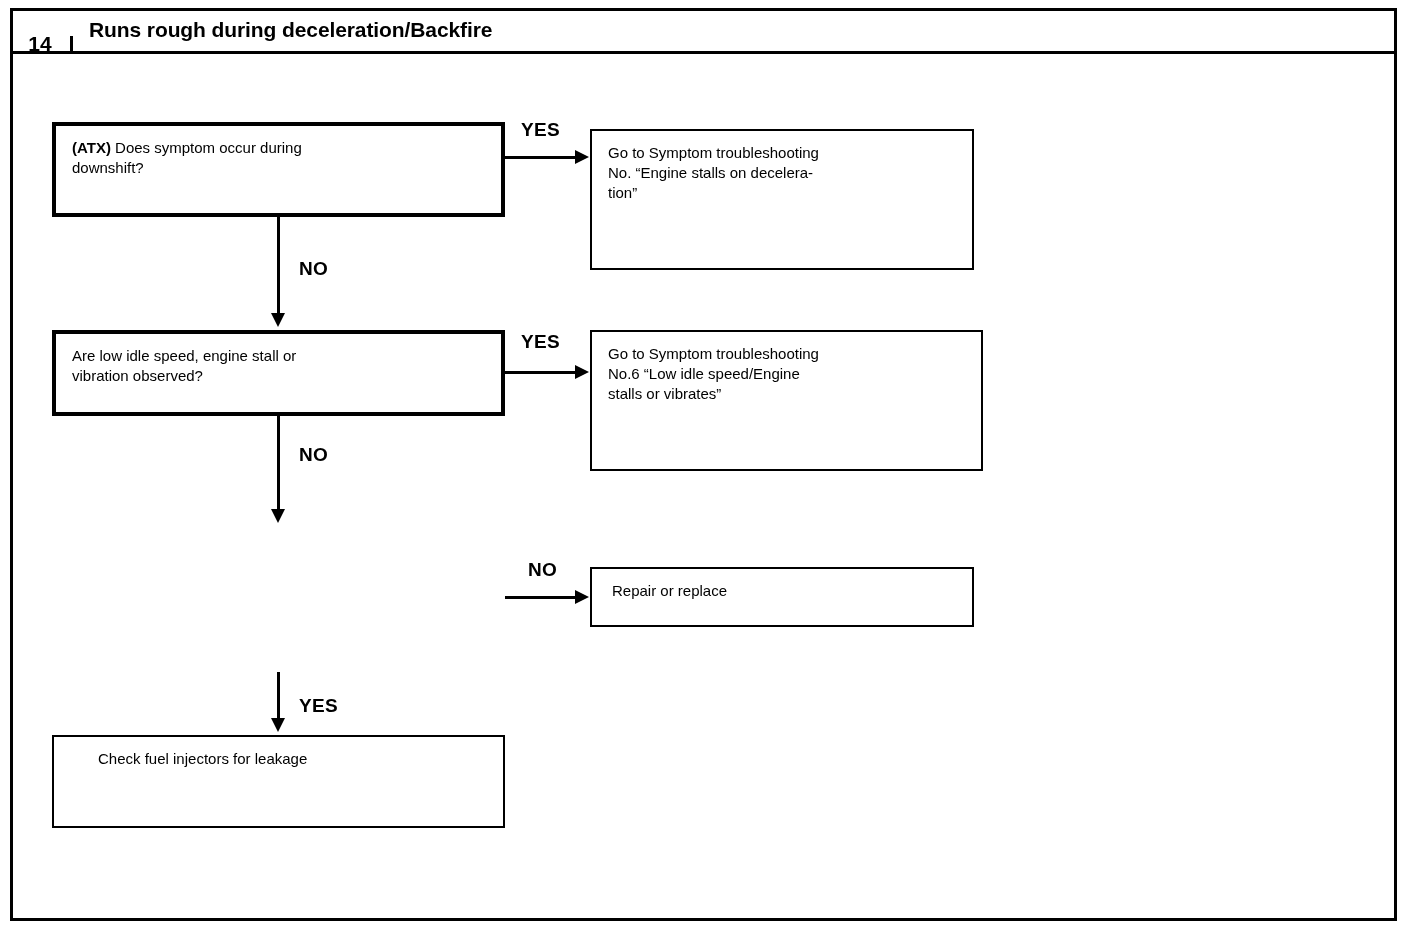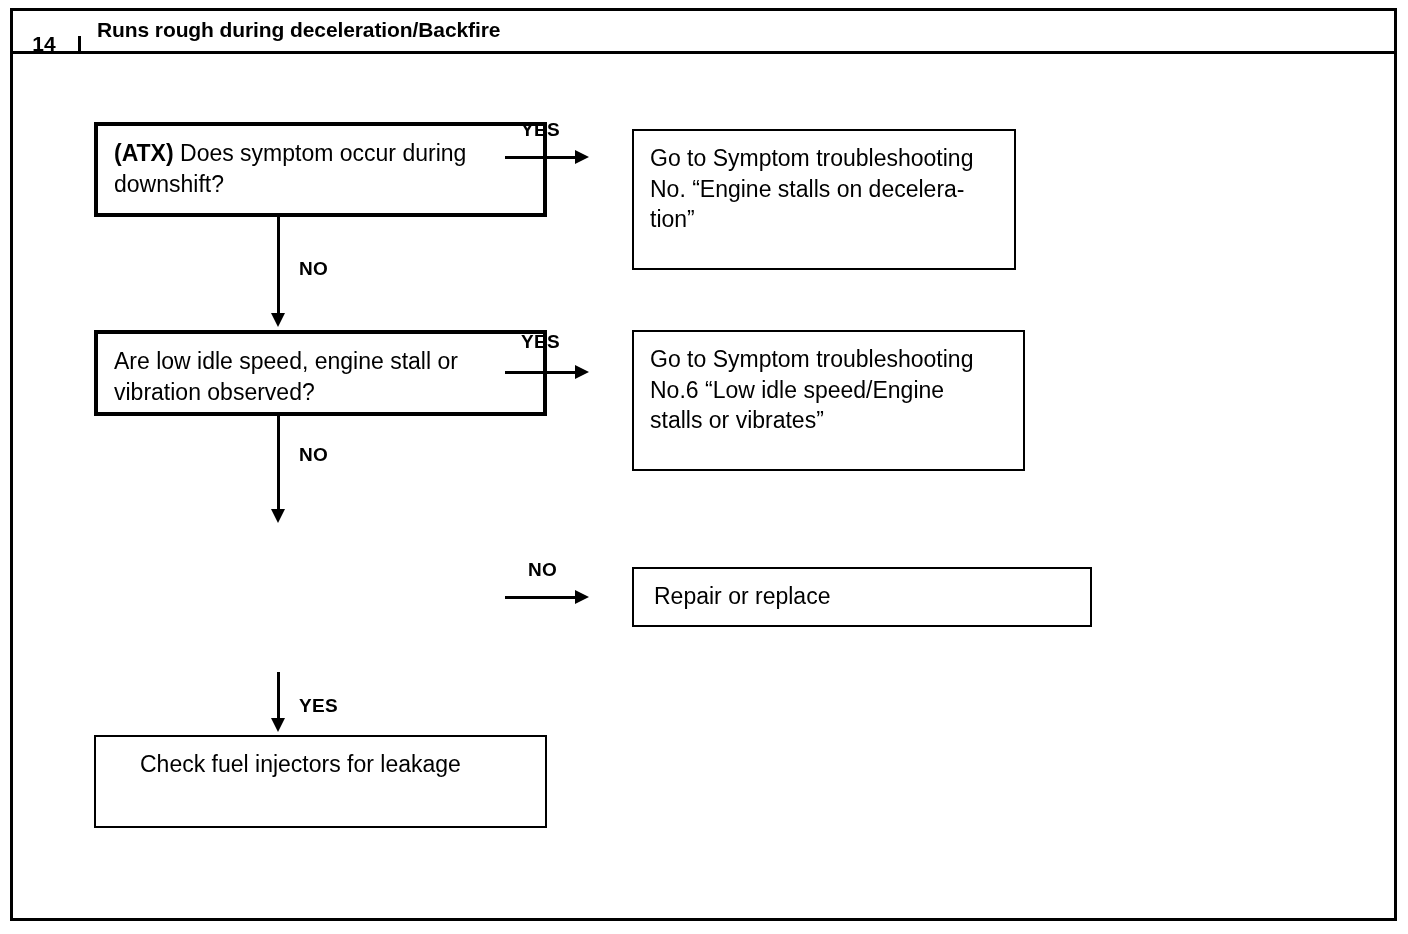--- a/index.html
+++ b/index.html
@@ -37,21 +37,21 @@
     left: 10px;
     top: 8px;
     width: 1387px;
     height: 46px;
     box-sizing: border-box;
     border-bottom: 3px solid #000;
     display: flex;
     align-items: stretch;
   }
   .header-number {
-    width: 71px;
+    width: 63px;
     display: flex;
     align-items: center;
     justify-content: center;
     font-size: 21px;
     font-weight: bold;
     border-right: 3px solid #000;
     box-sizing: border-box;
     margin-top: 28px;
   }
   .header-title {
@@ -64,23 +64,22 @@
     letter-spacing: -0.1px;
   }
 
   
   .flow-box {
     position: absolute;
     box-sizing: border-box;
     background: #fff;
     border: 2px solid #000;
     padding: 12px 0 0 16px;
-    font-size: 23px;
+    font-size: 15px;
     line-height: 1.33;
-    margin-left: 42px;
   }
   .flow-box.thick { border-width: 4px; }
   .flow-box .line { white-space: pre; }
   .flow-box b { font-weight: bold; }
 
   
   .vline {
     position: absolute;
     width: 3px;
     background: #000;
@@ -161,21 +160,21 @@
 
   <div class="vline" style="left:277px; top:416px; height:95px;"></div>
   <div class="arrow-down" style="left:271px; top:509px;"></div>
   <div class="edge-label" style="left:299px; top:444px;">NO</div>
 
 
   <div class="hline" style="left:505px; top:596px; width:72px;"></div>
   <div class="arrow-right" style="left:575px; top:590px;"></div>
   <div class="edge-label" style="left:528px; top:559px;">NO</div>
 
-  <div class="flow-box" style="left:590px; top:567px; width:460px; height:60px;padding-left:20px;">
+  <div class="flow-box" style="left:590px; top:567px; width:384px; height:60px;padding-left:20px;">
     <div class="line">Repair or replace</div>
   </div>
 
   <div class="vline" style="left:277px; top:672px; height:48px;"></div>
   <div class="arrow-down" style="left:271px; top:718px;"></div>
   <div class="edge-label" style="left:299px; top:695px;">YES</div>
 
   <div class="flow-box" style="left:52px; top:735px; width:453px; height:93px;padding-left:44px;">
     <div class="line">Check fuel injectors for leakage</div>
   </div>

